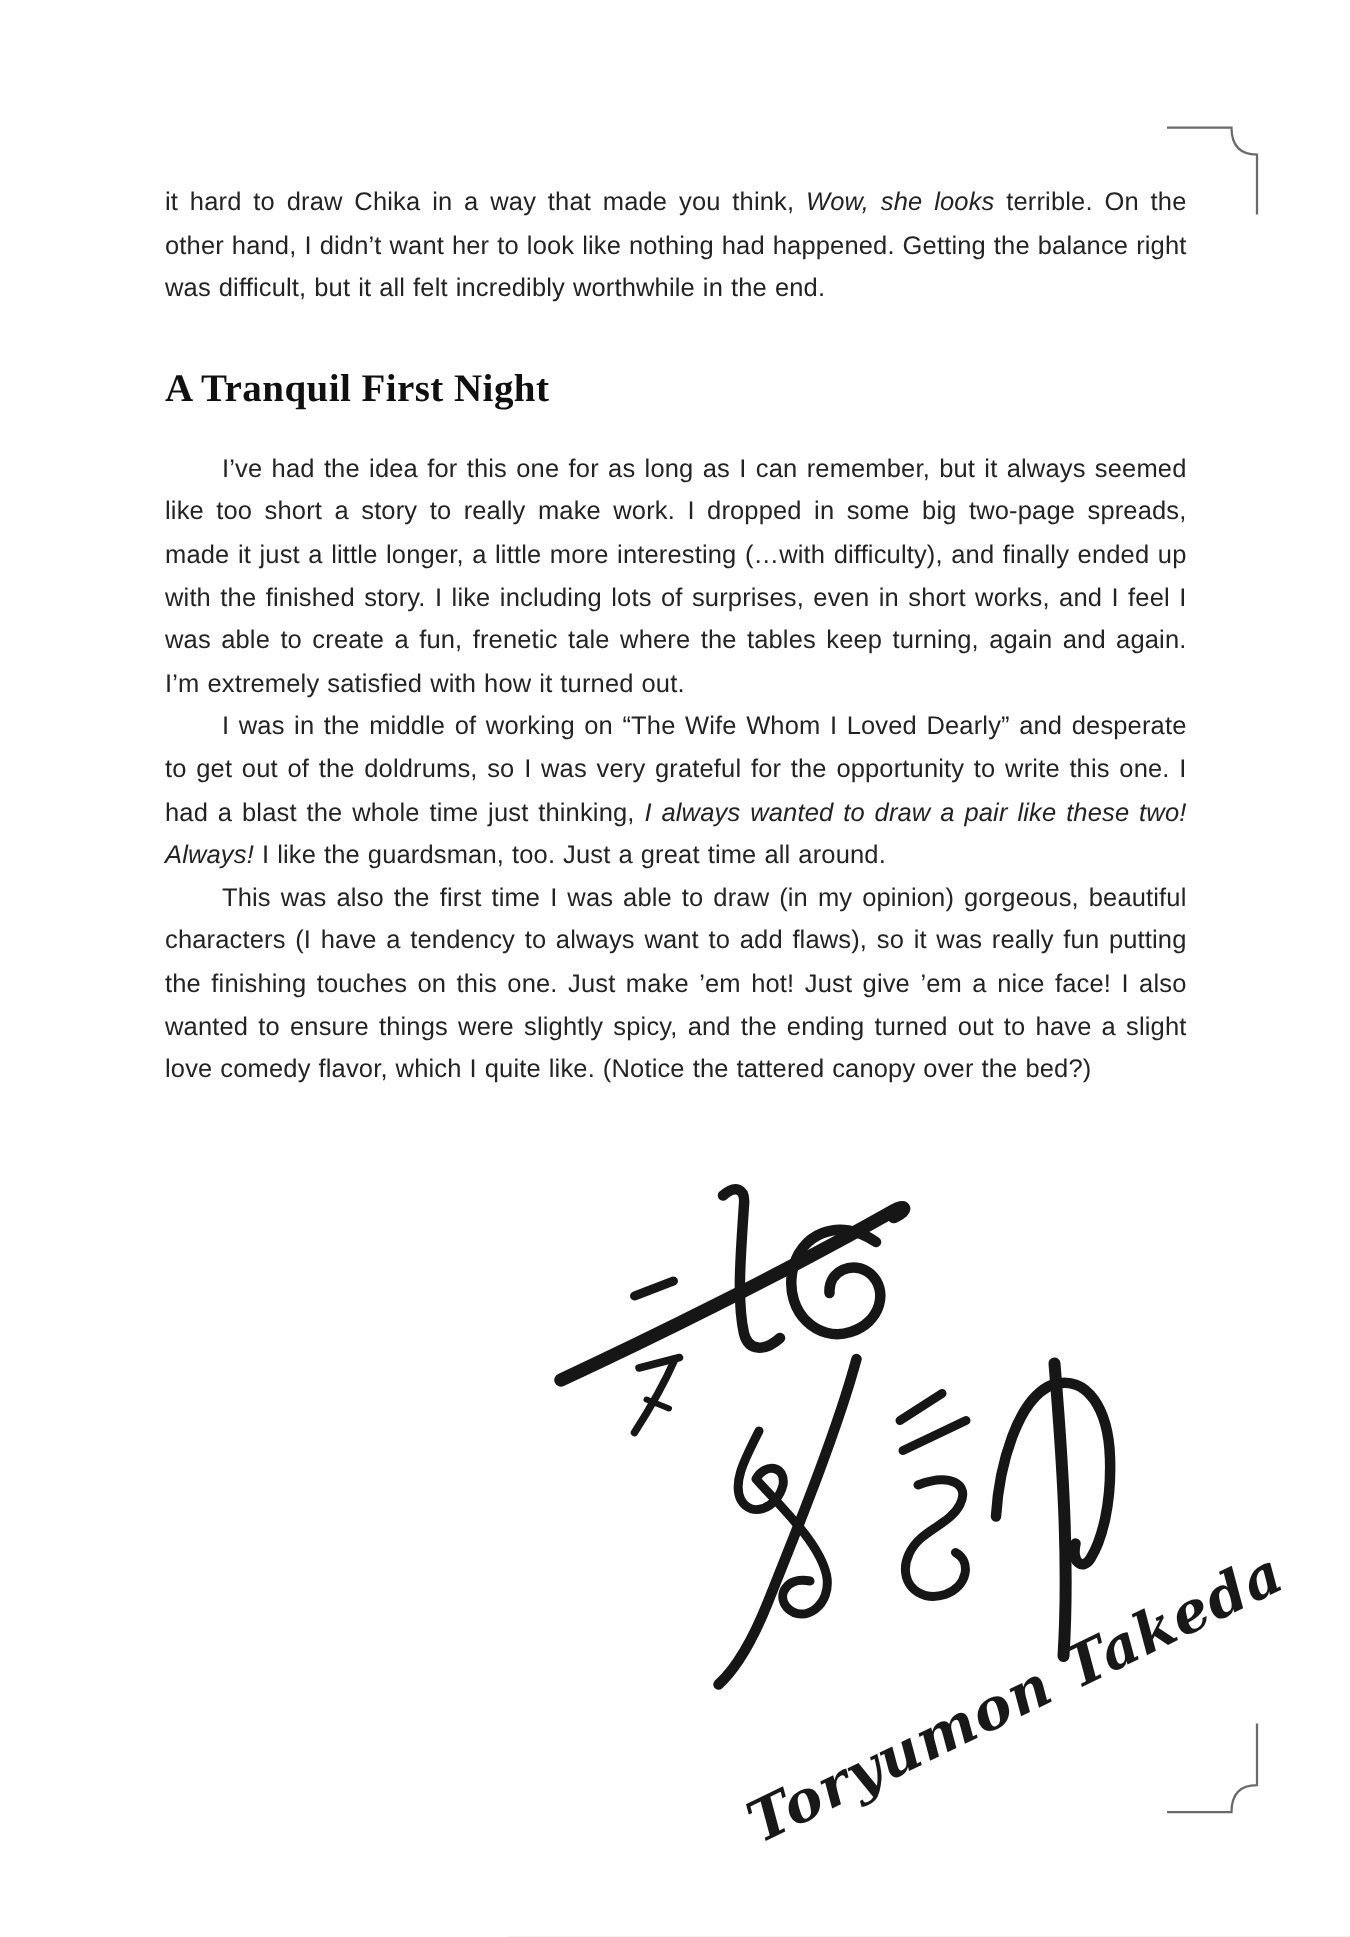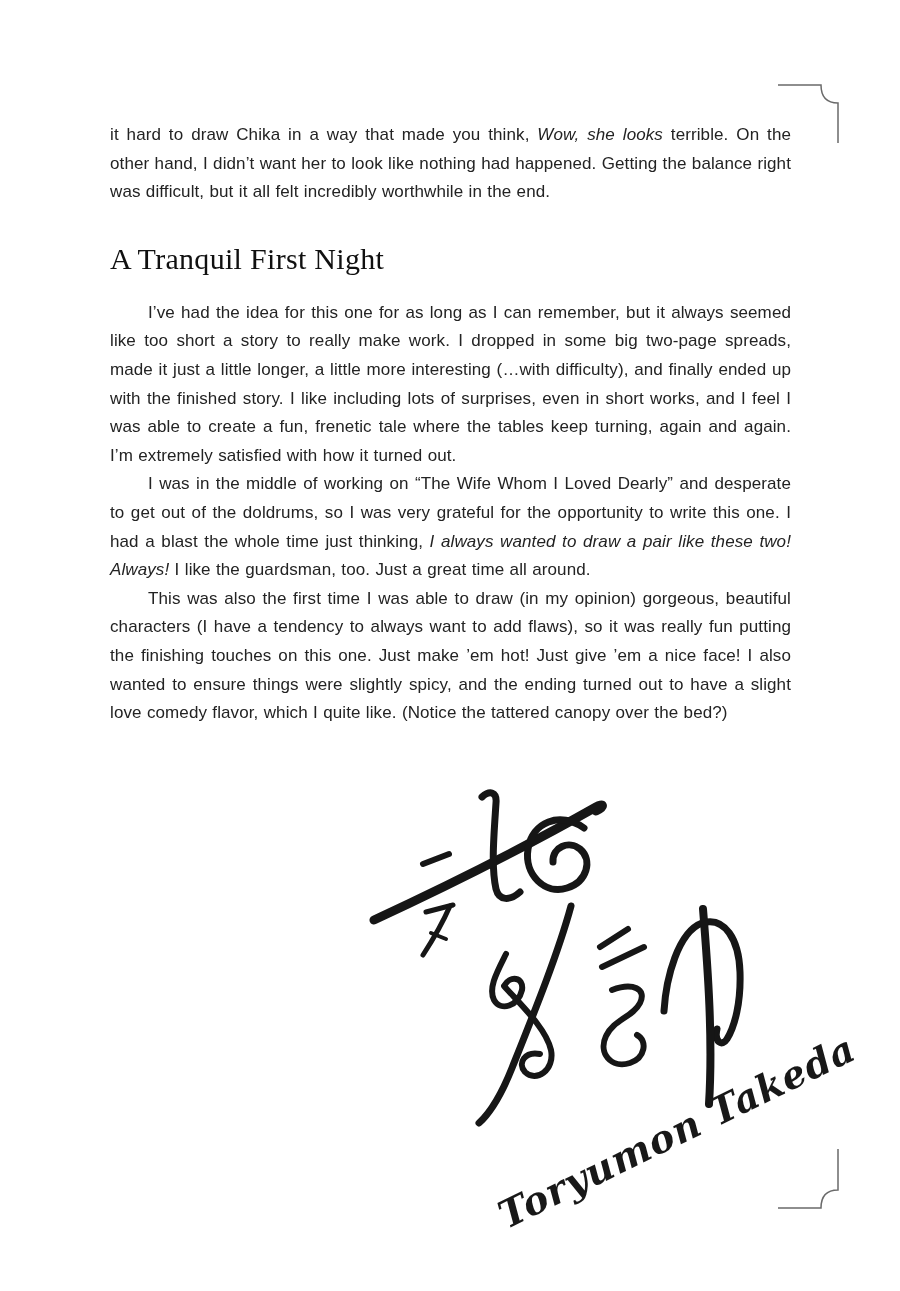--- a/index.html
+++ b/index.html
@@ -30,22 +30,22 @@
     text-align:justify;
     text-align-last:left;
     margin:0;
     letter-spacing:0.1px;
     word-spacing:0.5px;
   }
   .para.indent{text-indent:38px;}
   .it{font-style:italic;}
   h1.heading{
     font-family:"Liberation Serif",serif;
-    font-weight:400;
-    font-size:30px;
+    font-weight:700;
+    font-size:26px;
     line-height:30px;
     color:var(--heading-text);
     letter-spacing:0.3px;
     margin:37px 0 25px 0;
   }
   .corner-svg{
     position:absolute;left:0;top:0;
     width:900px;height:1291px;
     pointer-events:none;
   }

